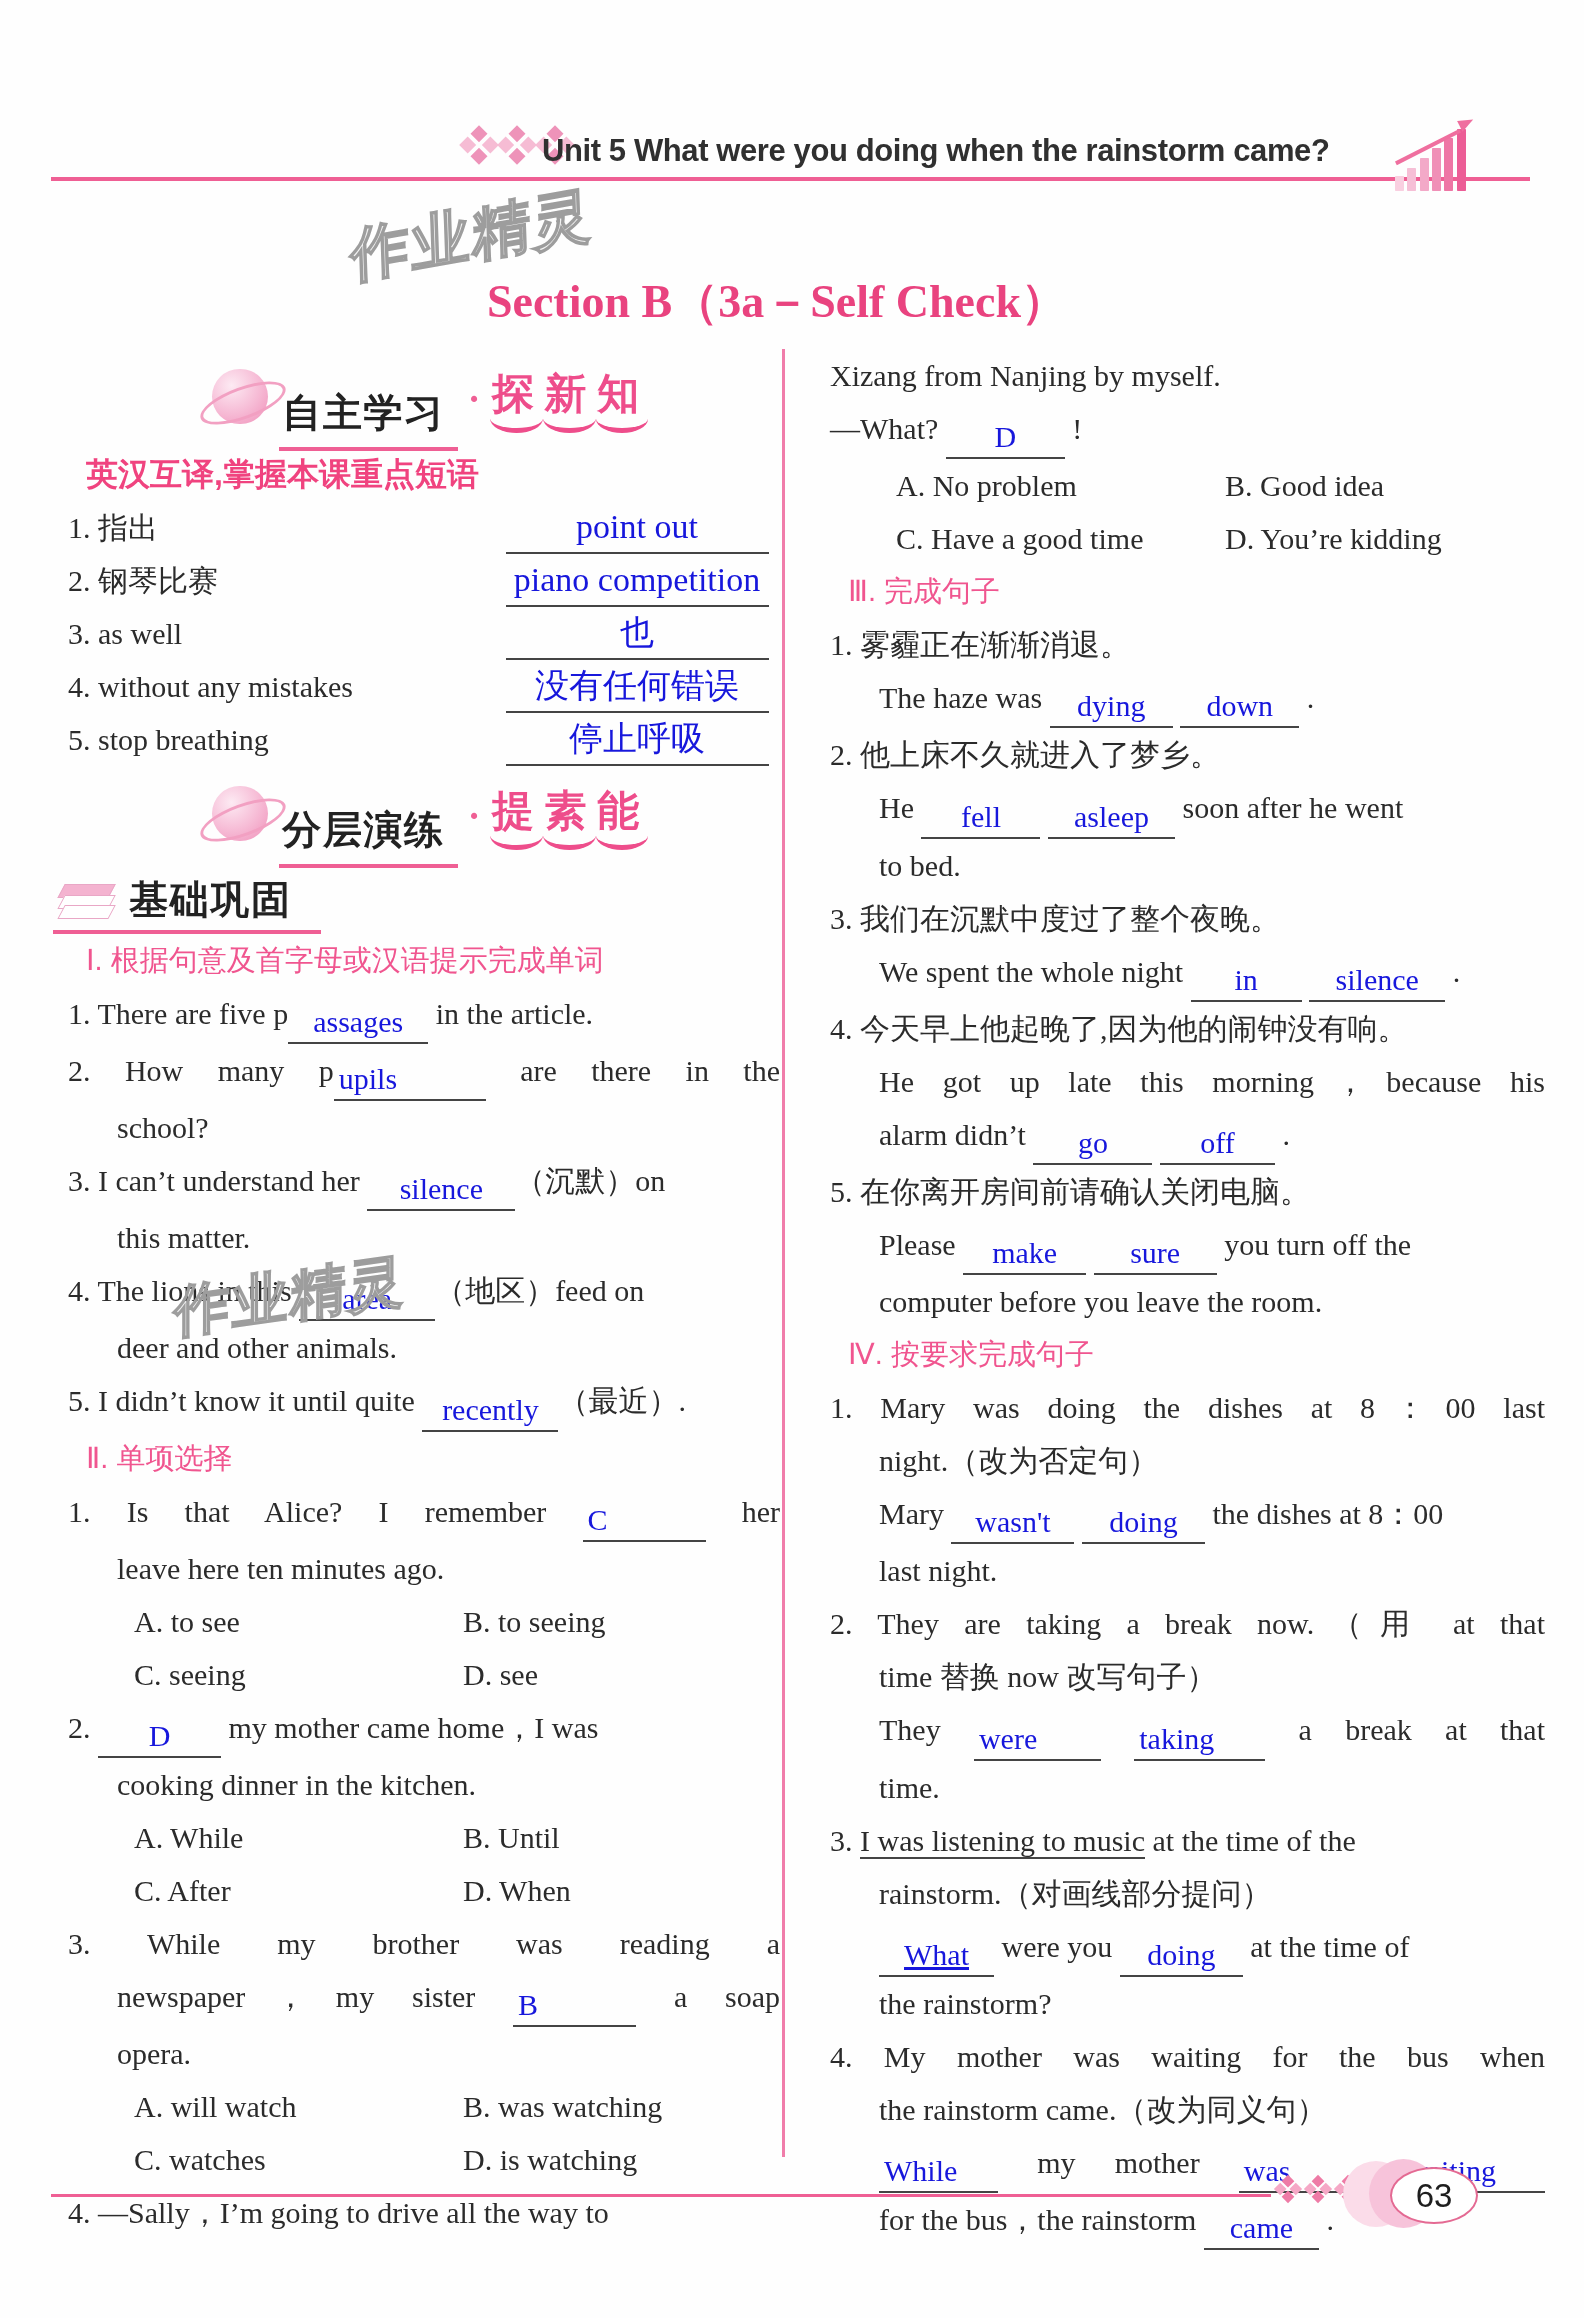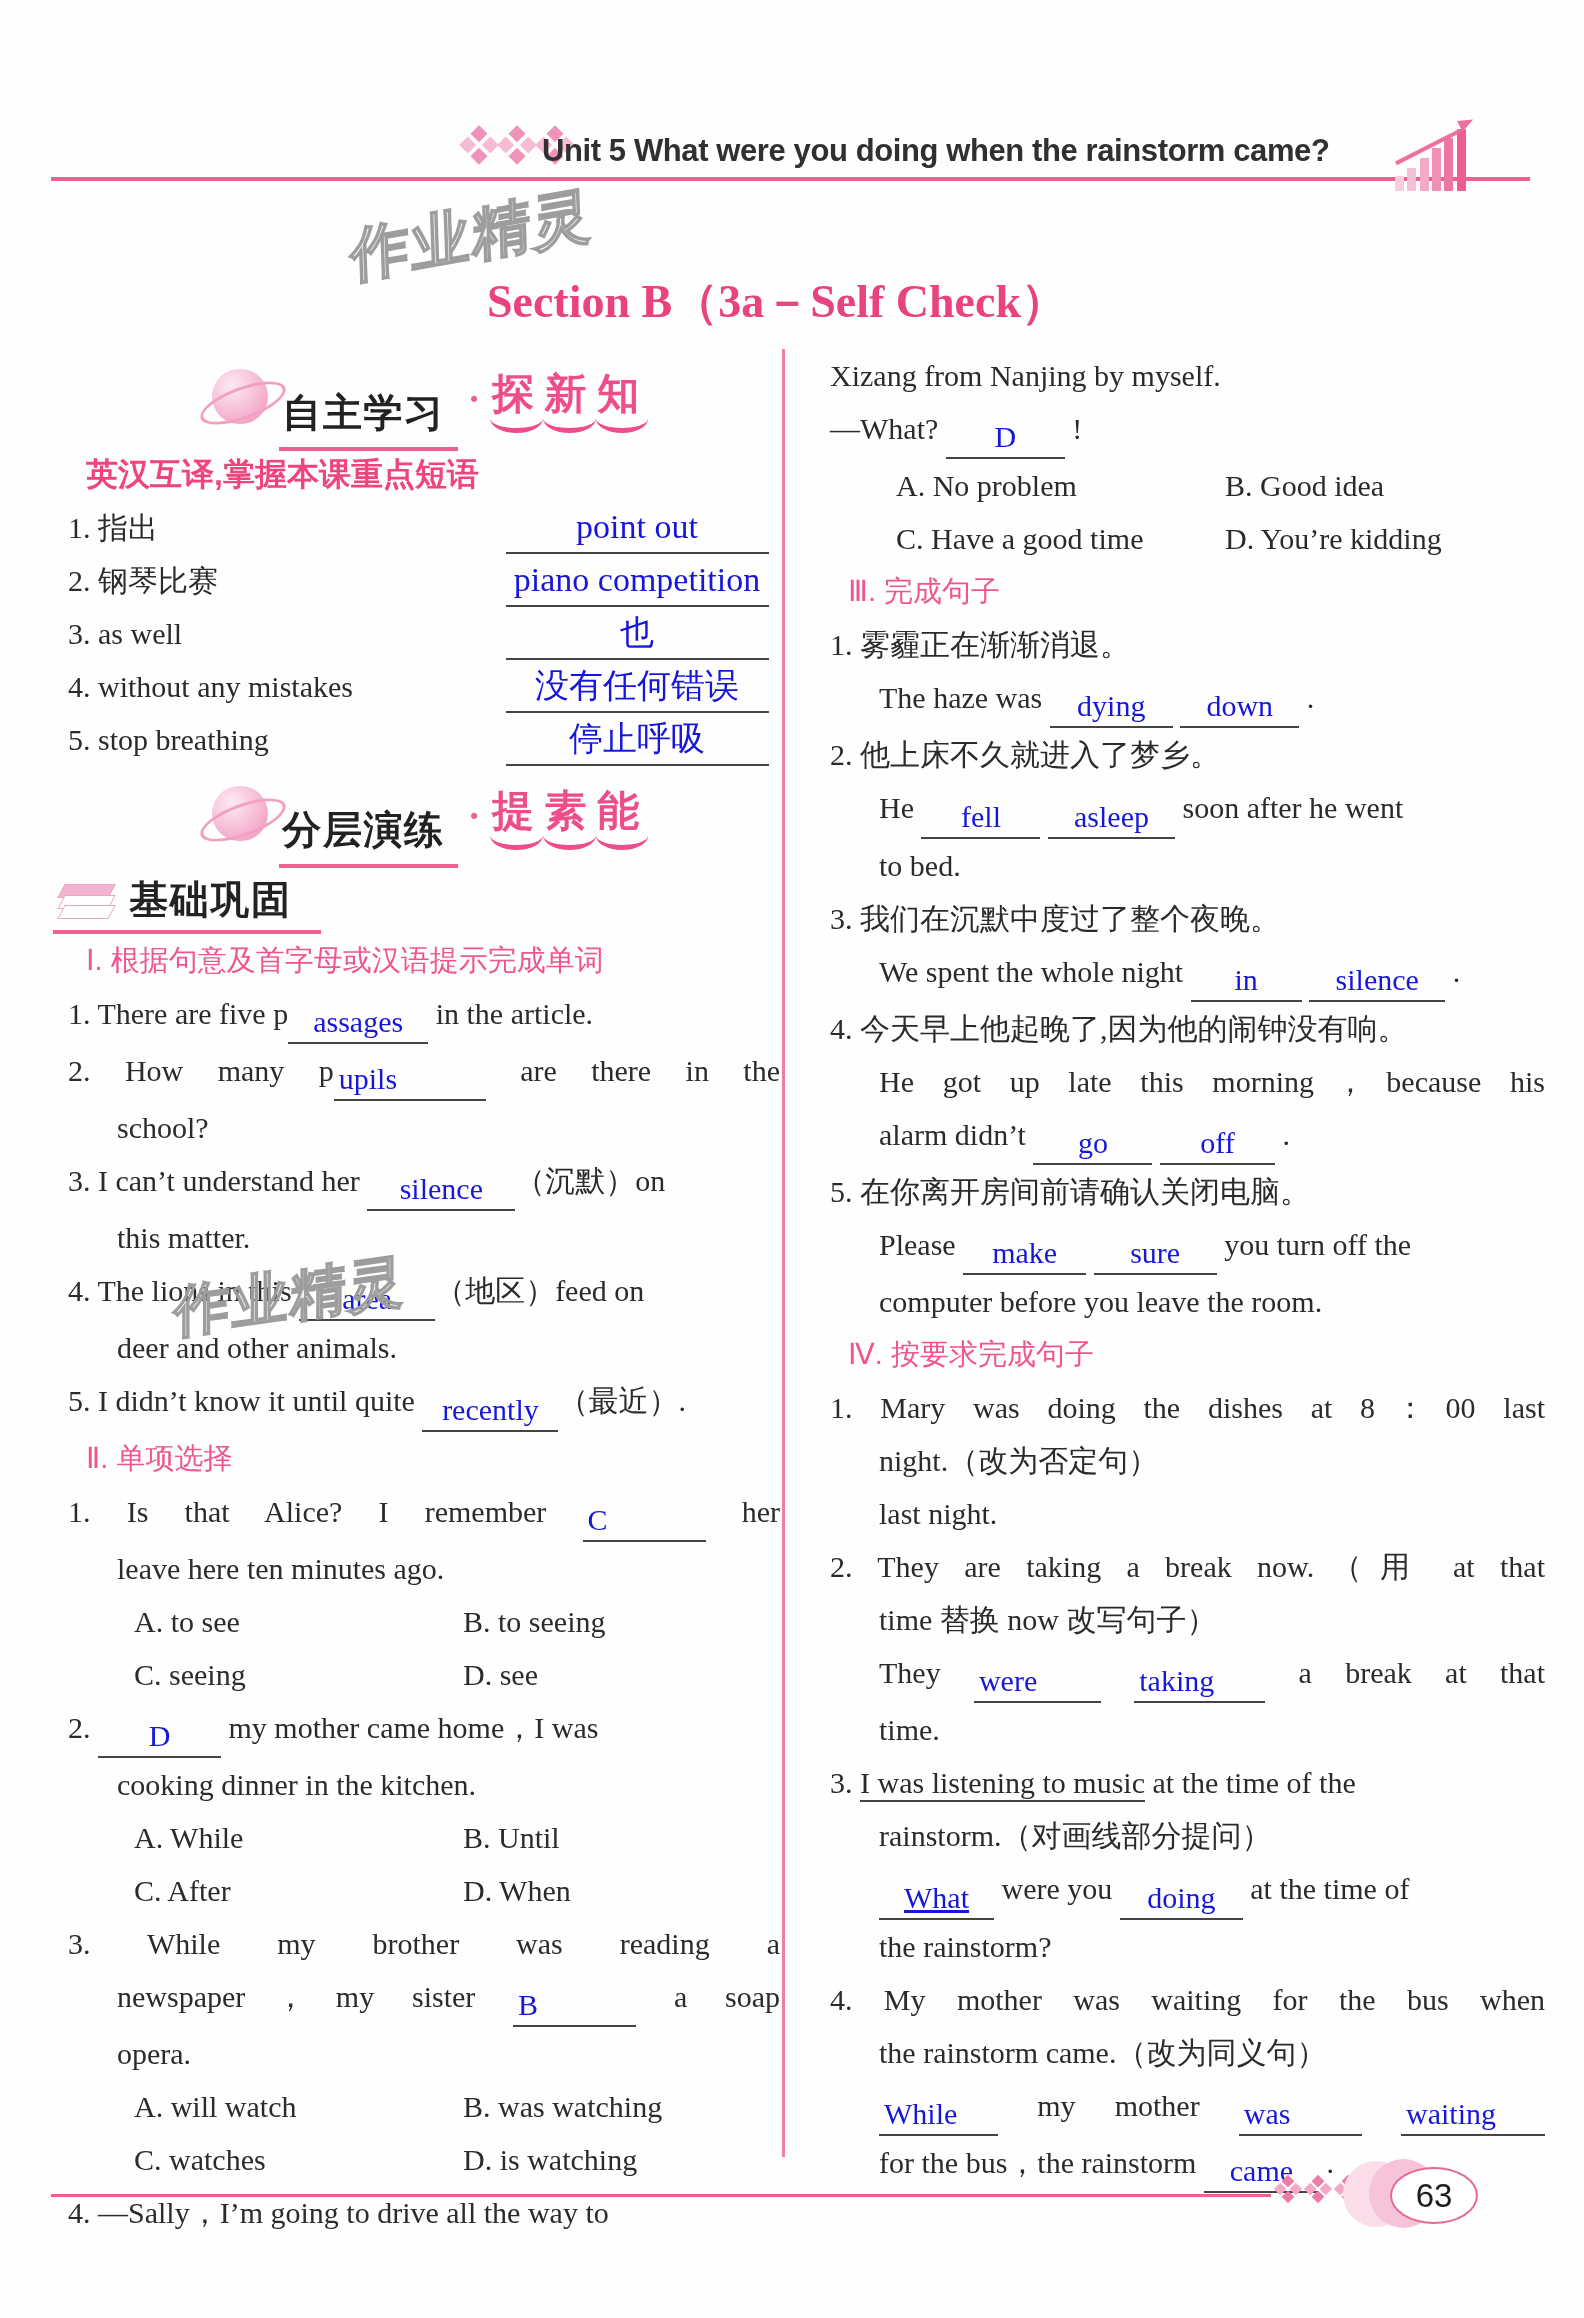--- a/index.html
+++ b/index.html
@@ -258,20 +258,21 @@
       <div class="line ind"><span>We spent the whole night </span><span class="blank" style="min-width: 111px;">in</span><span> </span><span class="blank" style="min-width: 136px;">silence</span><span> .</span></div>
       <div class="line "><span>4. 今天早上他起晚了,因为他的闹钟没有响。</span></div>
       <div class="line ind just"><span>He got up late this morning，because his</span></div>
       <div class="line ind"><span>alarm didn’t </span><span class="blank" style="min-width: 119px;">go</span><span> </span><span class="blank" style="min-width: 115px;">off</span><span> .</span></div>
       <div class="line "><span>5. 在你离开房间前请确认关闭电脑。</span></div>
       <div class="line ind"><span>Please </span><span class="blank" style="min-width: 123px;">make</span><span> </span><span class="blank" style="min-width: 123px;">sure</span><span> you turn off the</span></div>
       <div class="line ind"><span>computer before you leave the room.</span></div>
       <div class="roman">Ⅳ. 按要求完成句子</div>
       <div class="line just"><span>1. Mary was doing the dishes at 8：00 last</span></div>
       <div class="line ind"><span>night.（改为否定句）</span></div>
+      <div class="line ind"><span>Mary </span><span class="blank" style="min-width: 123px;">wasn't</span><span> </span><span class="blank" style="min-width: 123px;">doing</span><span> the dishes at 8：00</span></div>
       <div class="line ind"><span>last night.</span></div>
       <div class="line just"><span>2. They are taking a break now.（用 at that</span></div>
       <div class="line ind"><span>time 替换 now 改写句子）</span></div>
       <div class="line ind just"><span>They </span><span class="blank" style="min-width: 127px;">were</span><span> </span><span class="blank" style="min-width: 131px;">taking</span><span> a break at that</span></div>
       <div class="line ind"><span>time.</span></div>
       <div class="line "><span>3. </span><span class="u">I was listening to music</span><span> at the time of the</span></div>
       <div class="line ind"><span>rainstorm.（对画线部分提问）</span></div>
       <div class="line ind"><span class="blank" style="min-width: 115px; text-decoration: underline;">What</span><span> were you </span><span class="blank" style="min-width: 123px;">doing</span><span> at the time of</span></div>
       <div class="line ind"><span>the rainstorm?</span></div>
       <div class="line just"><span>4. My mother was waiting for the bus when</span></div>

